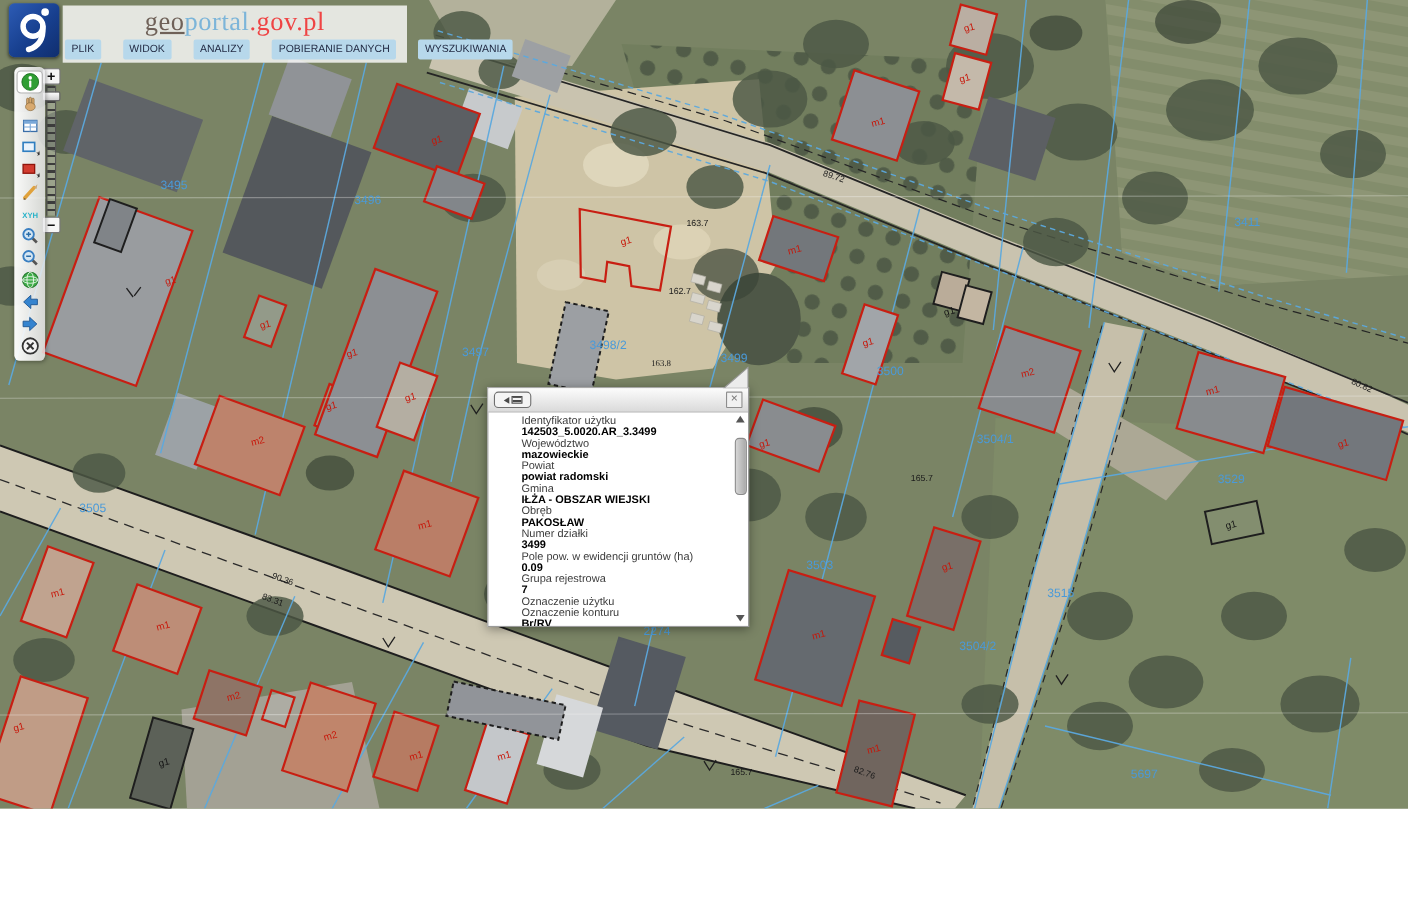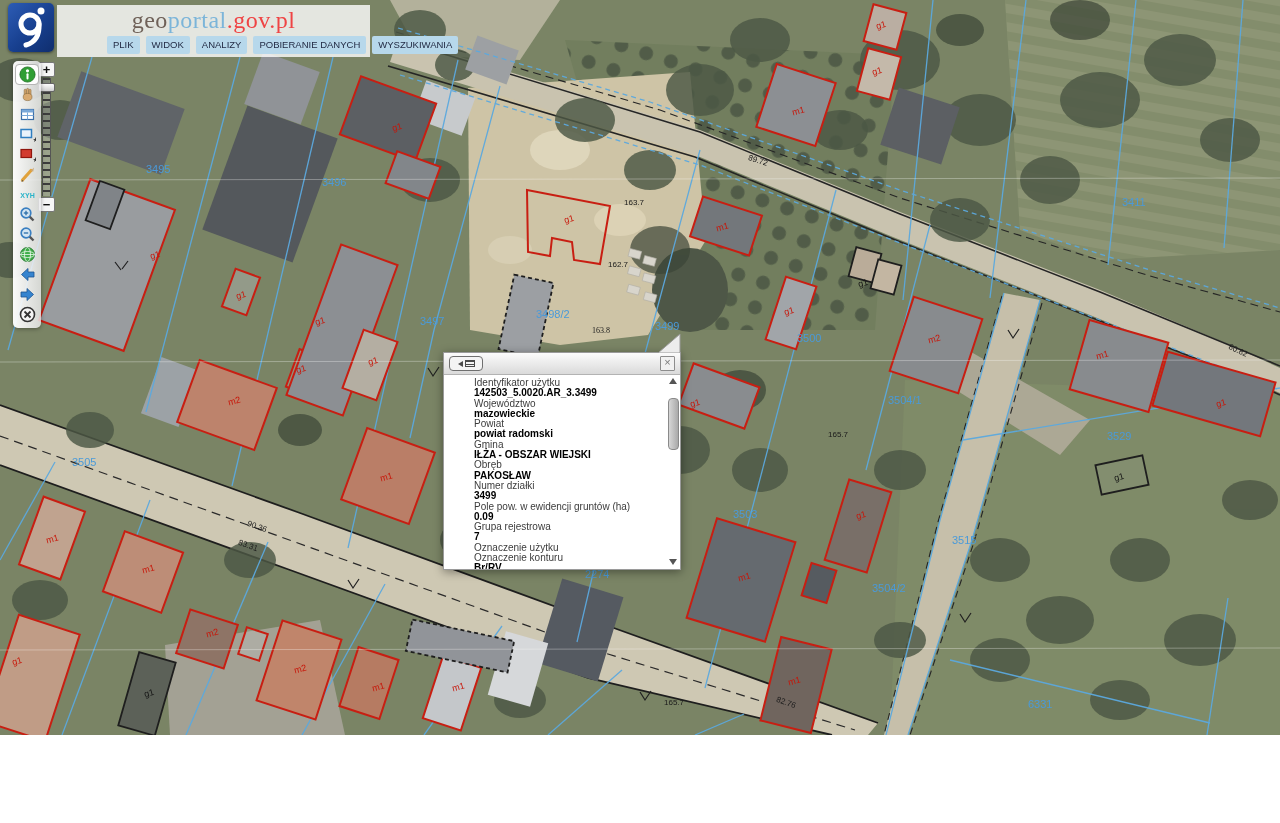--- a/index.html
+++ b/index.html
@@ -14,24 +14,24 @@
   .elev{position:absolute;color:#1b1b1b;font-size:8px;white-space:nowrap;}
 
   
   #logo{position:absolute;left:8px;top:3px;width:46px;height:49px;border-radius:5px;
         background:linear-gradient(135deg,#2d5cb5 0%,#173f8e 55%,#102e6e 100%);
         box-shadow:0 1px 3px rgba(0,0,0,.5);z-index:30;}
   #header{position:absolute;left:57px;top:5px;width:313px;height:52px;
           background:rgba(255,255,255,.8);z-index:29;}
   #site-title{text-align:center;font-family:"Liberation Serif",serif;font-size:24px;
               line-height:30px;letter-spacing:.5px;}
-  #site-title .t-geo{color:#6f6158;}
+  #site-title .t-geo{color:#6f6158;text-decoration:underline;}
   #site-title .t-portal{color:#7cb5d9;}
   #site-title .t-suffix{color:#ef4444;}
-  #menu-bar{display:flex;gap:6px;padding-left:2px;margin-top:1px;margin-left:48px;}
+  #menu-bar{display:flex;gap:20px;padding-left:2px;margin-top:1px;}
   .menu-btn{background:#b7d8eb;color:#1f2740;font-size:9.5px;line-height:10px;
             padding:4px 6px;border-radius:2px;cursor:pointer;white-space:nowrap;}
 
   
   #toolbar{position:absolute;left:13px;top:61px;width:28px;padding:3px 0;z-index:28;
            background:linear-gradient(to right,rgba(255,255,255,.96),rgba(233,233,235,.82));
            border-radius:5px;box-shadow:0 1px 4px rgba(0,0,0,.35);}
   .tool{width:22px;height:19px;margin:1px auto;display:flex;align-items:center;justify-content:center;cursor:pointer;border-radius:3px;}
   .tool.active{background:rgba(255,255,255,.95);outline:1px solid #b5b5b5;}
   .tool svg{display:block;}
@@ -282,21 +282,21 @@
       <span class="parcel-label" style="left: 797px; top: 332px;">3500</span>
       <span class="parcel-label" style="left: 1122px; top: 196px;">3411</span>
       <span class="parcel-label" style="left: 888px; top: 394px;">3504/1</span>
       <span class="parcel-label" style="left: 1063px; top: 430px; margin-left: 44px;">3529</span>
       <span class="parcel-label" style="left: 72px; top: 456px;">3505</span>
       <span class="parcel-label" style="left: 585px; top: 568px;">2274</span>
       <span class="parcel-label" style="left: 655px; top: 556px;">3502</span>
       <span class="parcel-label" style="left: 733px; top: 508px;">3503</span>
       <span class="parcel-label" style="left: 952px; top: 534px; text-align: center;">3515</span>
       <span class="parcel-label" style="left: 872px; top: 582px;">3504/2</span>
-      <span class="parcel-label" style="left: 1028px; top: 698px;">6331</span>
+      <span class="parcel-label" style="left: 1028px; top: 698px;">5697</span>
       <span class="bl" style="left: 150px; top: 250px;">g1</span>
       <span class="bl" style="left: 236px; top: 290px;">g1</span>
       <span class="bl" style="left: 296px; top: 364px;">g1</span>
       <span class="bl" style="left: 315px; top: 316px;">g1</span>
       <span class="bl" style="left: 368px; top: 356px;">g1</span>
       <span class="bl" style="left: 392px; top: 122px;">g1</span>
       <span class="bl" style="left: 564px; top: 214px;">g1</span>
       <span class="bl" style="left: 716px; top: 222px;">m1</span>
       <span class="bl" style="left: 784px; top: 306px;">g1</span>
       <span class="bl" style="left: 792px; top: 106px;">m1</span>

